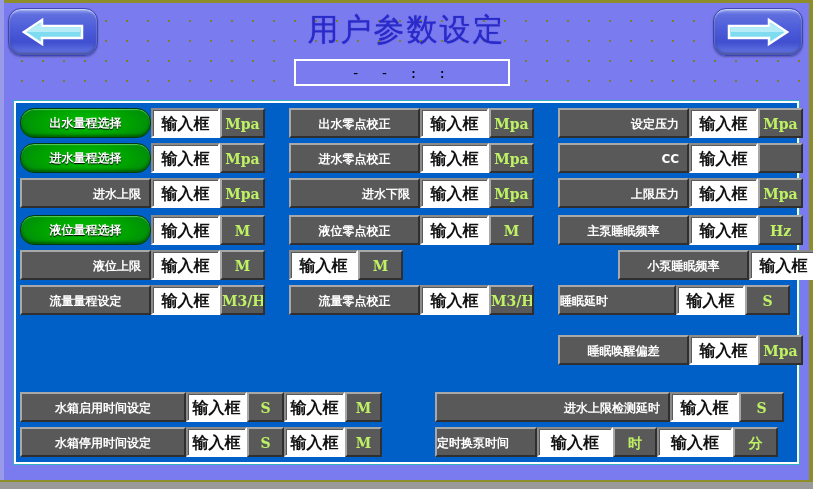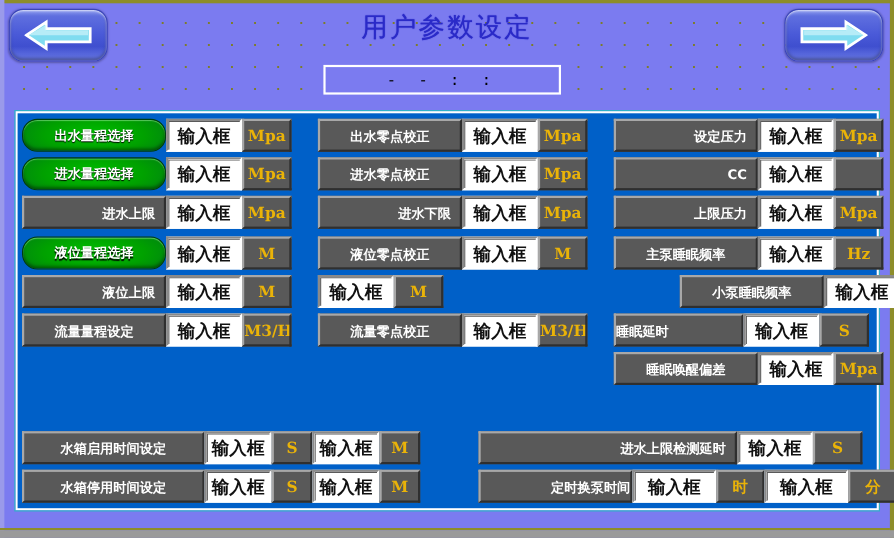--- a/index.html
+++ b/index.html
@@ -36,21 +36,21 @@
     cursor:pointer;
   }
   #btn-prev { left:8px; }
   #btn-next { right:10px; }
   .navbtn svg { position:absolute; left:50%; top:50%; transform:translate(-50%,-50%); }
 
   #title {
     position:absolute; left:0; top:6px; width:813px;
     text-align:center;
     font-family:"DejaVu Serif", serif;
-    font-size:24px; font-weight:400; color:#2a2ac8;
+    font-size:31px; font-weight:400; color:#2a2ac8;
     letter-spacing:2px;
     text-shadow:0 0 1px #2a2ac8;
   }
   #datetime {
     position:absolute; left:294px; top:56px; width:216px; height:27px;
     border:2px solid #ffffff;
     background:#7b7bf0;
     color:#000; font-size:14px; font-family:"DejaVu Sans Mono", monospace;
     letter-spacing:6px;
     display:flex; align-items:center; justify-content:center;
@@ -94,21 +94,21 @@
     background:#ffffff; color:#111;
     font-size:16px; font-weight:bold; text-align:center;
     border-top:2px solid #8a8a8a; border-left:2px solid #8a8a8a;
     border-right:2px solid #ffffff; border-bottom:2px solid #ffffff;
     box-shadow: inset 1px 1px 0 #5a5a5a;
     white-space:nowrap; overflow:hidden;
     cursor:text;
   }
   .unit {
     height:30px; line-height:28px;
-    background:#595959; color:#eab308;
+    background:#595959; color:#bef264;
     font-family:"DejaVu Serif", serif;
     font-size:14px; font-weight:bold; text-align:center;
     border-top:2px solid #a8a8a8; border-left:2px solid #a8a8a8;
     border-right:2px solid #2f2f2f; border-bottom:2px solid #2f2f2f;
     white-space:nowrap; overflow:hidden;
   }
 </style>
 </head>
 <body>
 
@@ -224,21 +224,21 @@
       <div class="row" style="left: 557px; top: 147px; padding-left: 45px;">
         <div class="lbl" style="width: 131px; text-align: center;">小泵睡眠频率</div>
         <div class="inp" style="width: 69px;">输入框</div>
         <div class="unit" style="width: 45px;">Hz</div>
       </div>
       <div class="row" style="left: 542px; top: 182px;">
         <div class="lbl" style="width: 118px; text-align: left; padding-right: 8px;">睡眠延时</div>
         <div class="inp" style="width: 69px;">输入框</div>
         <div class="unit" style="width: 45px;">S</div>
       </div>
-      <div class="row" style="left: 542px; top: 217px;">
+      <div class="row" style="left: 542px; top: 232px;">
         <div class="lbl" style="width: 131px; text-align: center;">睡眠唤醒偏差</div>
         <div class="inp" style="width: 69px;">输入框</div>
         <div class="unit" style="width: 45px;">Mpa</div>
       </div>
       <div class="row" style="left: 4px; top: 289px;">
         <div class="lbl" style="width: 166px; text-align: center;">水箱启用时间设定</div>
         <div class="inp" style="width: 61px;">输入框</div>
         <div class="unit" style="width: 37px;">S</div>
         <div class="inp" style="width: 61px;">输入框</div>
         <div class="unit" style="width: 37px;">M</div>
@@ -249,21 +249,21 @@
         <div class="unit" style="width: 37px;">S</div>
         <div class="inp" style="width: 61px;">输入框</div>
         <div class="unit" style="width: 37px;">M</div>
       </div>
       <div class="row" style="left: 419px; top: 289px;">
         <div class="lbl" style="width: 235px; text-align: right; padding-right: 8px;">进水上限检测延时</div>
         <div class="inp" style="width: 69px;">输入框</div>
         <div class="unit" style="width: 45px;">S</div>
       </div>
       <div class="row" style="left: 419px; top: 324px;">
-        <div class="lbl" style="width: 140px; text-align: right;">定时换泵时间</div>
+        <div class="lbl" style="width: 102px; text-align: left;">定时换泵时间</div>
         <div class="inp" style="width: 76px;">输入框</div>
         <div class="unit" style="width: 44px;">时</div>
         <div class="inp" style="width: 76px;">输入框</div>
         <div class="unit" style="width: 45px;">分</div>
       </div>
     </div>
 
 </div>
 
 </body></html>

